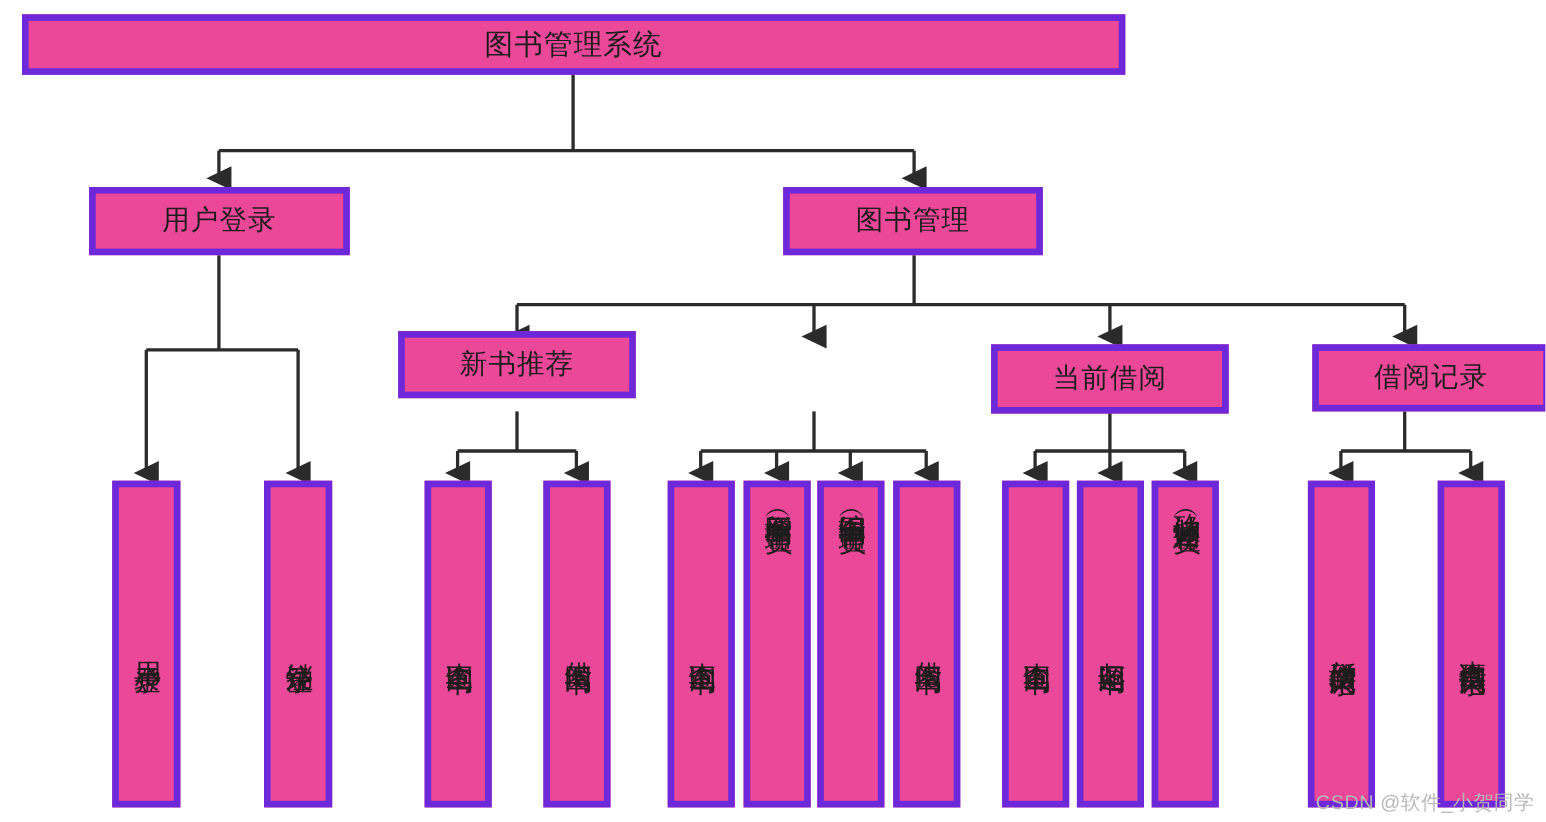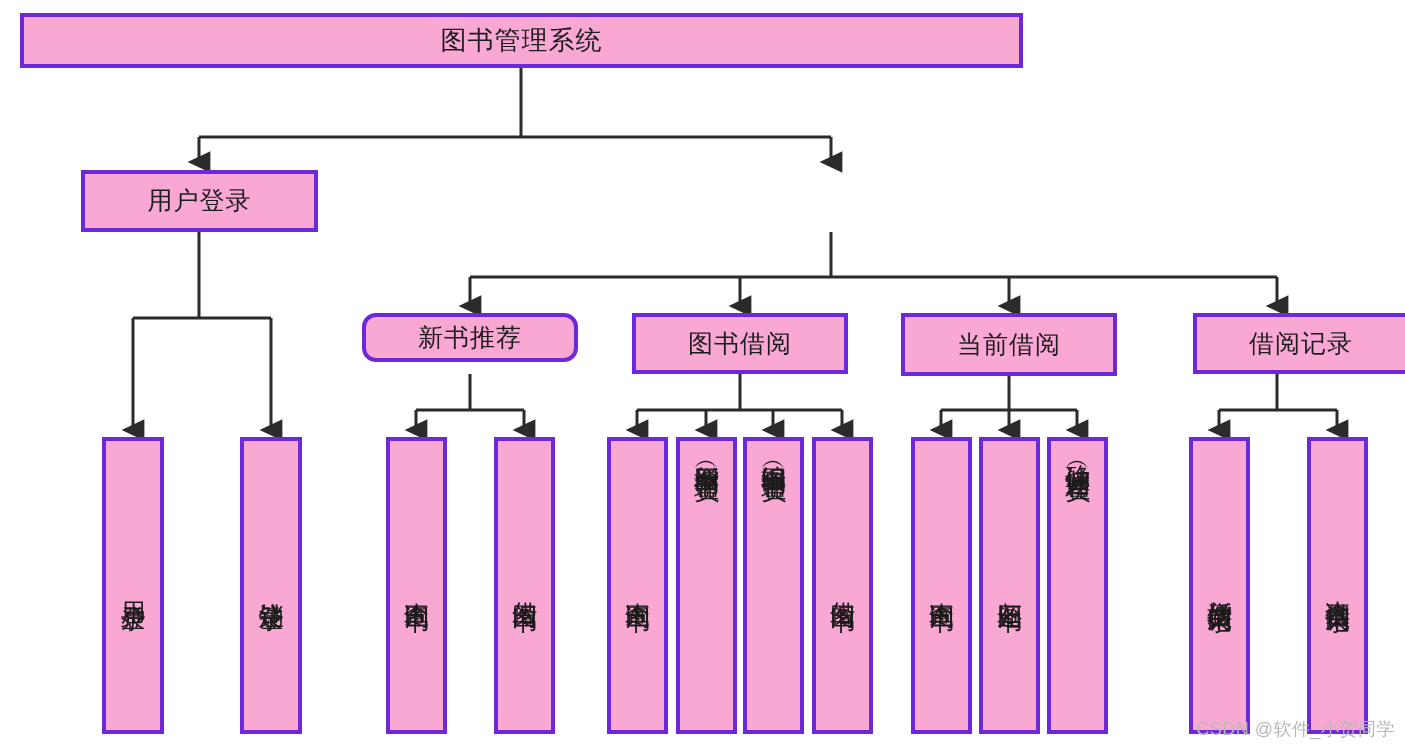--- a/index.html
+++ b/index.html
@@ -14,22 +14,22 @@
   #canvas {
     position: relative;
     width: 1405px;
     height: 747px;
     background: #ffffff;
     overflow: hidden;
   }
   .node {
     position: absolute;
     box-sizing: border-box;
-    border: 4px solid #6d28d9;
-    background: #f9a8d4;
+    border: 6px solid #6d28d9;
+    background: #ec4899;
     display: flex;
     align-items: center;
     justify-content: center;
     color: #1c1c1c;
   }
   .node.horiz {
     font-size: 25px;
     letter-spacing: 1px;
     line-height: 1.1;
   }
@@ -135,26 +135,26 @@
     </g>
   </svg>
 
   <div class="node horiz root" style="left:20px; top:13px; width:1003px; height:55px;">
     <span>图书管理系统</span>
   </div>
 
   <div class="node horiz" style="left:81px; top:170px; width:237px; height:62px;">
     <span>用户登录</span>
   </div>
-
-  <div class="node horiz" style="left:362px; top:313px; width:216px; height:49px;border-radius:14px;">
+  <div class="node horiz" style="left:712px; top:170px; width:236px; height:62px;">
+    <span>图书管理</span>
+  </div>
+
+  <div class="node horiz" style="left:362px; top:301px; width:216px; height:61px;">
     <span>新书推荐</span>
-  </div>
-  <div class="node horiz" style="left:632px; top:313px; width:216px; height:61px;">
-    <span>图书借阅</span>
   </div>
   <div class="node horiz" style="left:901px; top:313px; width:216px; height:63px;">
     <span>当前借阅</span>
   </div>
   <div class="node horiz" style="left:1169px; top:313px; width:216px; height:61px;margin-left:24px;">
     <span>借阅记录</span>
   </div>
 
   <div class="node vert" style="left:102px; top:437px; width:62px; height:297px;">
     <div class="vlabel-wrap">

